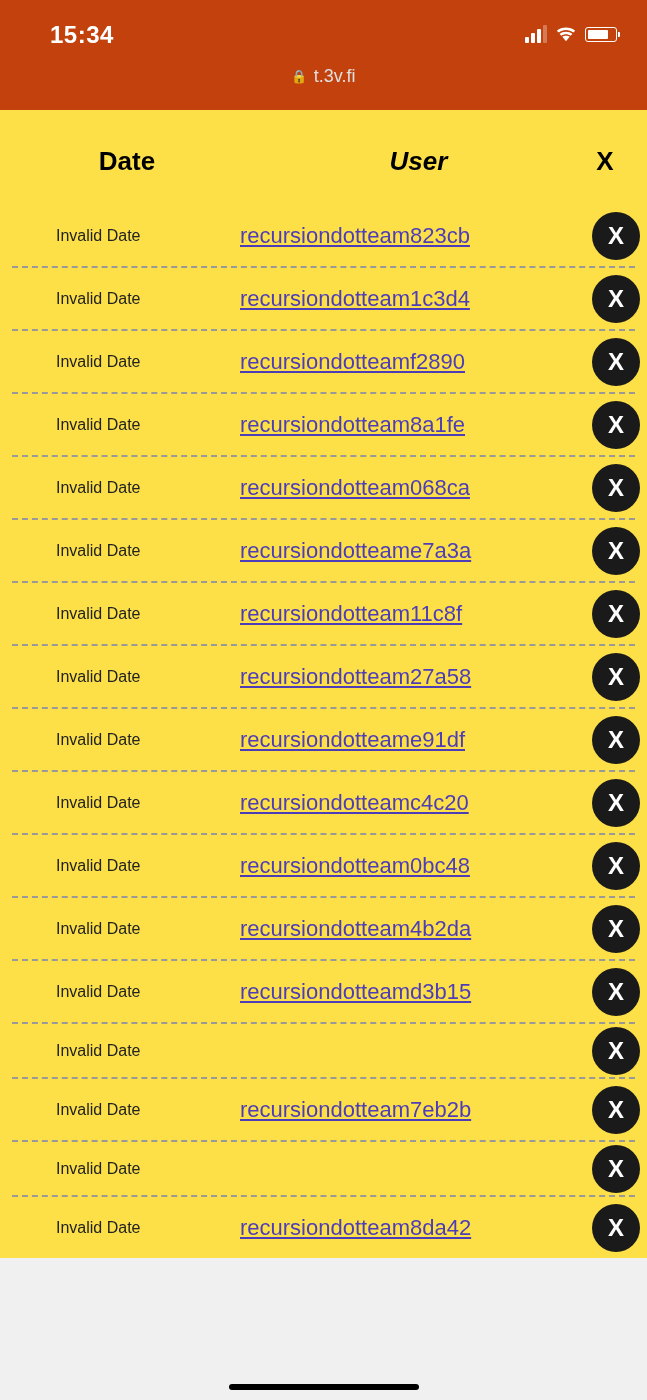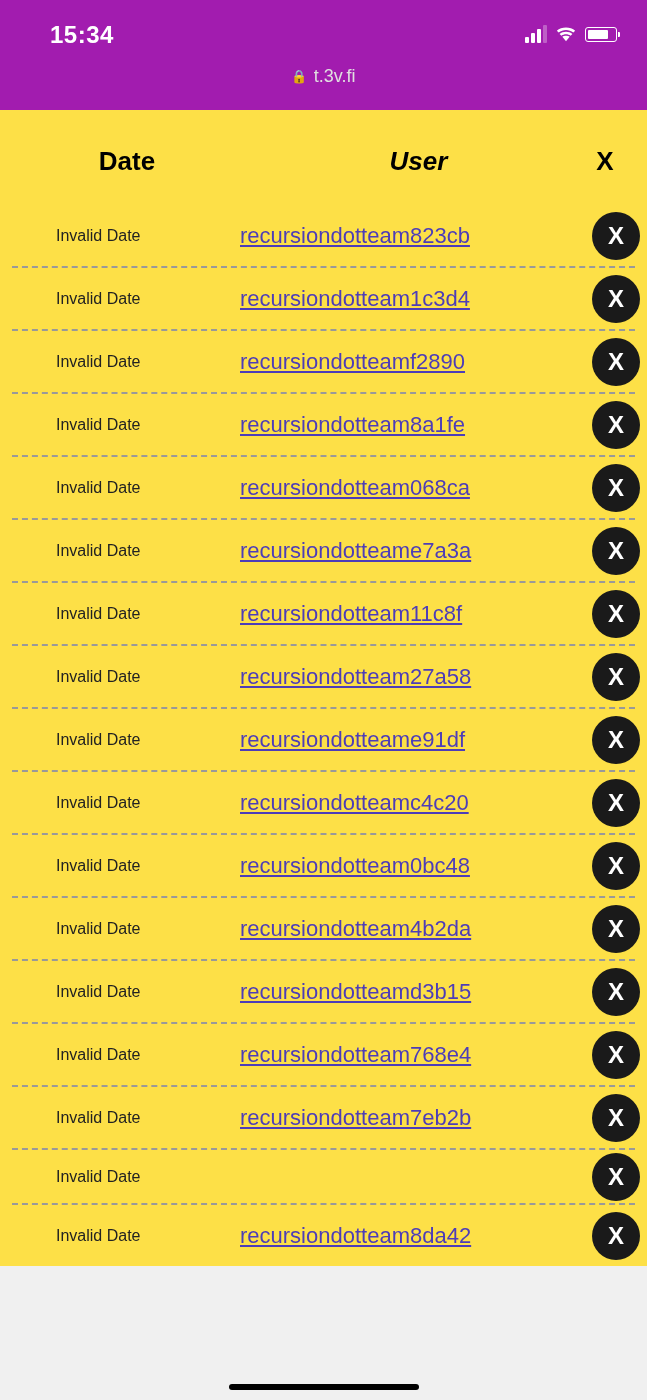--- a/index.html
+++ b/index.html
@@ -11,21 +11,21 @@
     body {
       font-family: -apple-system, BlinkMacSystemFont, "Helvetica Neue", Arial, sans-serif;
       background: #f0f0f0;
       width: 647px;
       height: 1400px;
       overflow: hidden;
       position: relative;
     }
     
     .status-bar {
-      background: #a21caf;
+      background: #c2410c;
       height: 110px;
       display: flex;
       flex-direction: column;
       color: white;
       position: relative;
     }
     
     .status-top {
       display: flex;
       justify-content: space-between;
@@ -336,21 +336,20 @@
         </div>
         <div class="table-row">
           <div class="cell-date">Invalid Date</div>
           <div class="cell-user"><a href="#">recursiondotteamd3b15</a></div>
           <div class="cell-x">
             <button class="x-button">X</button>
           </div>
         </div>
         <div class="table-row">
           <div class="cell-date">Invalid Date</div>
-          <div class="cell-user"><a href="#">recursiondotteam768e4</a></div>
           <div class="cell-x">
             <button class="x-button">X</button>
           </div>
         </div>
         <div class="table-row">
           <div class="cell-date">Invalid Date</div>
           <div class="cell-user"><a href="#">recursiondotteam7eb2b</a></div>
           <div class="cell-x">
             <button class="x-button">X</button>
           </div>

